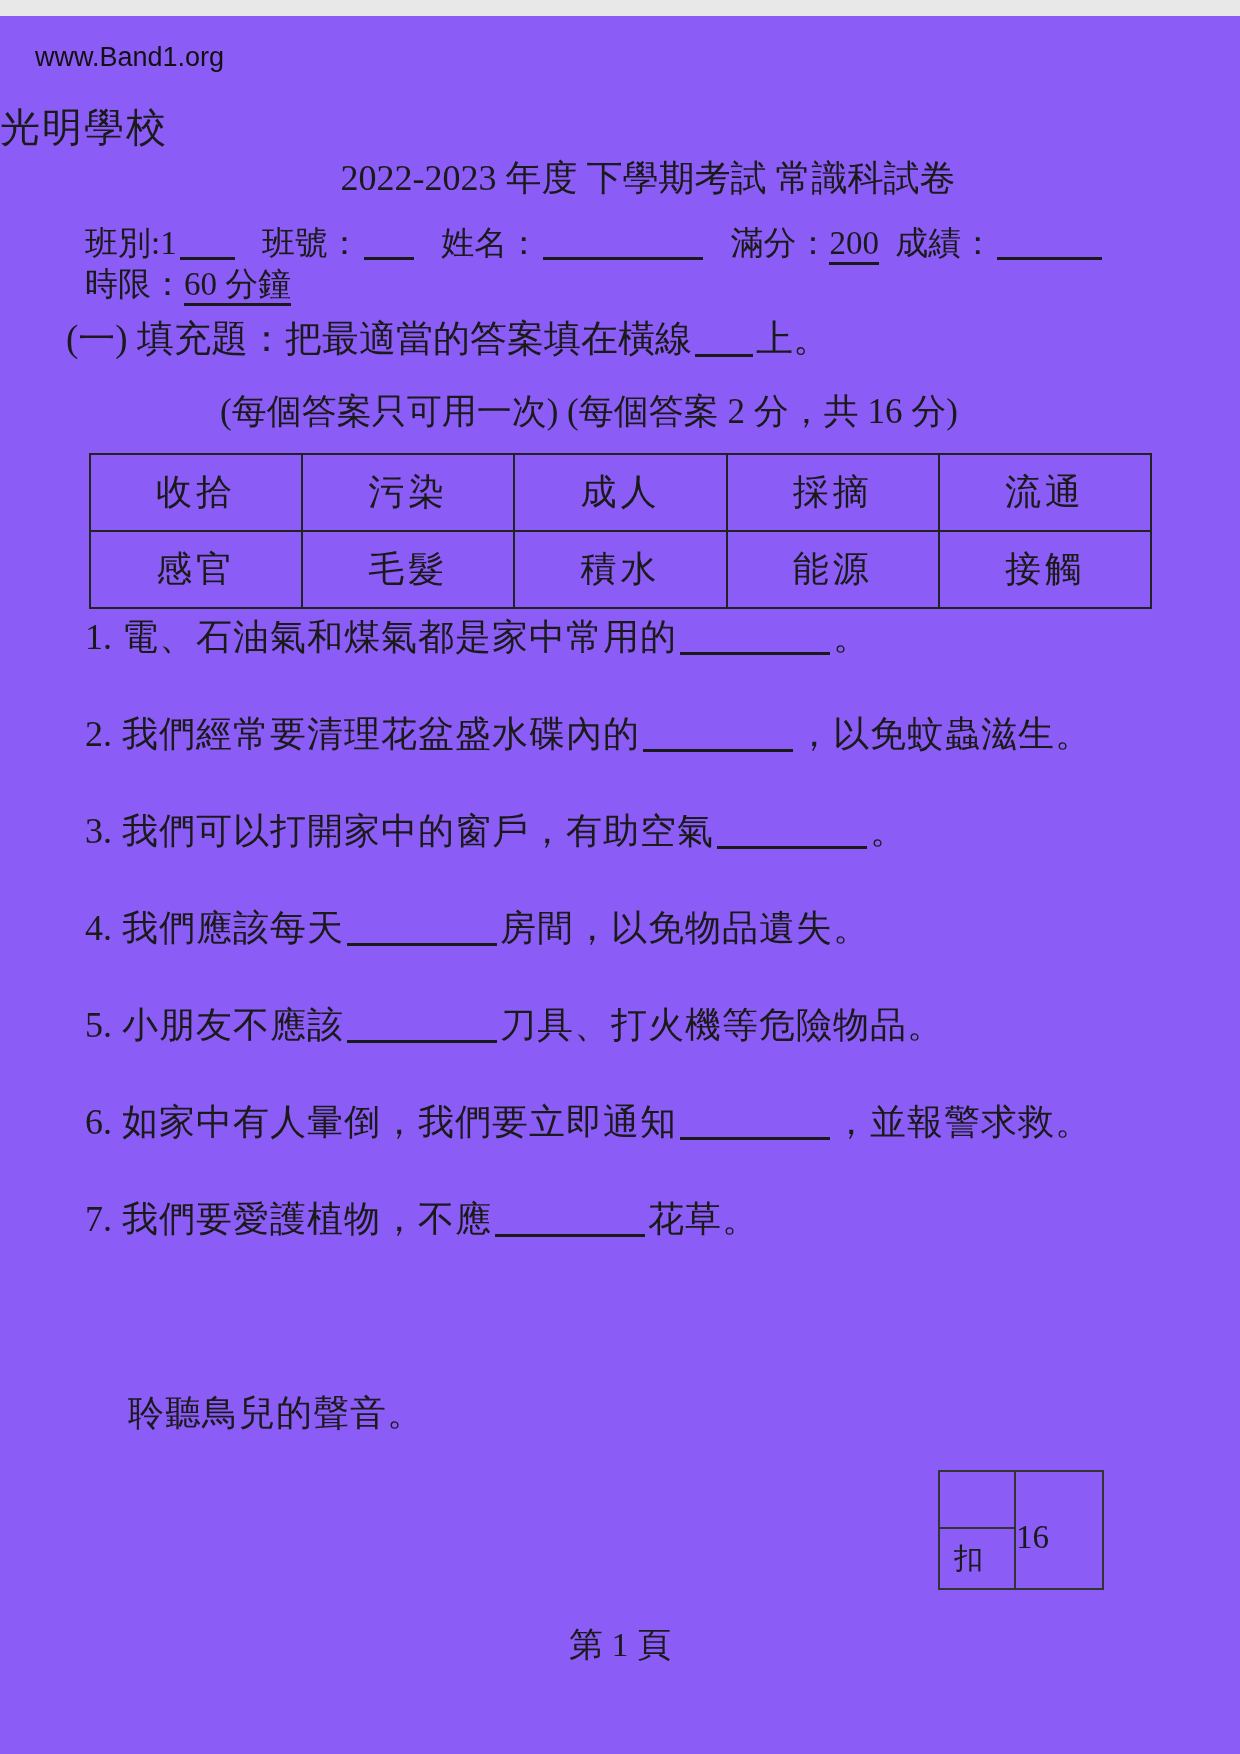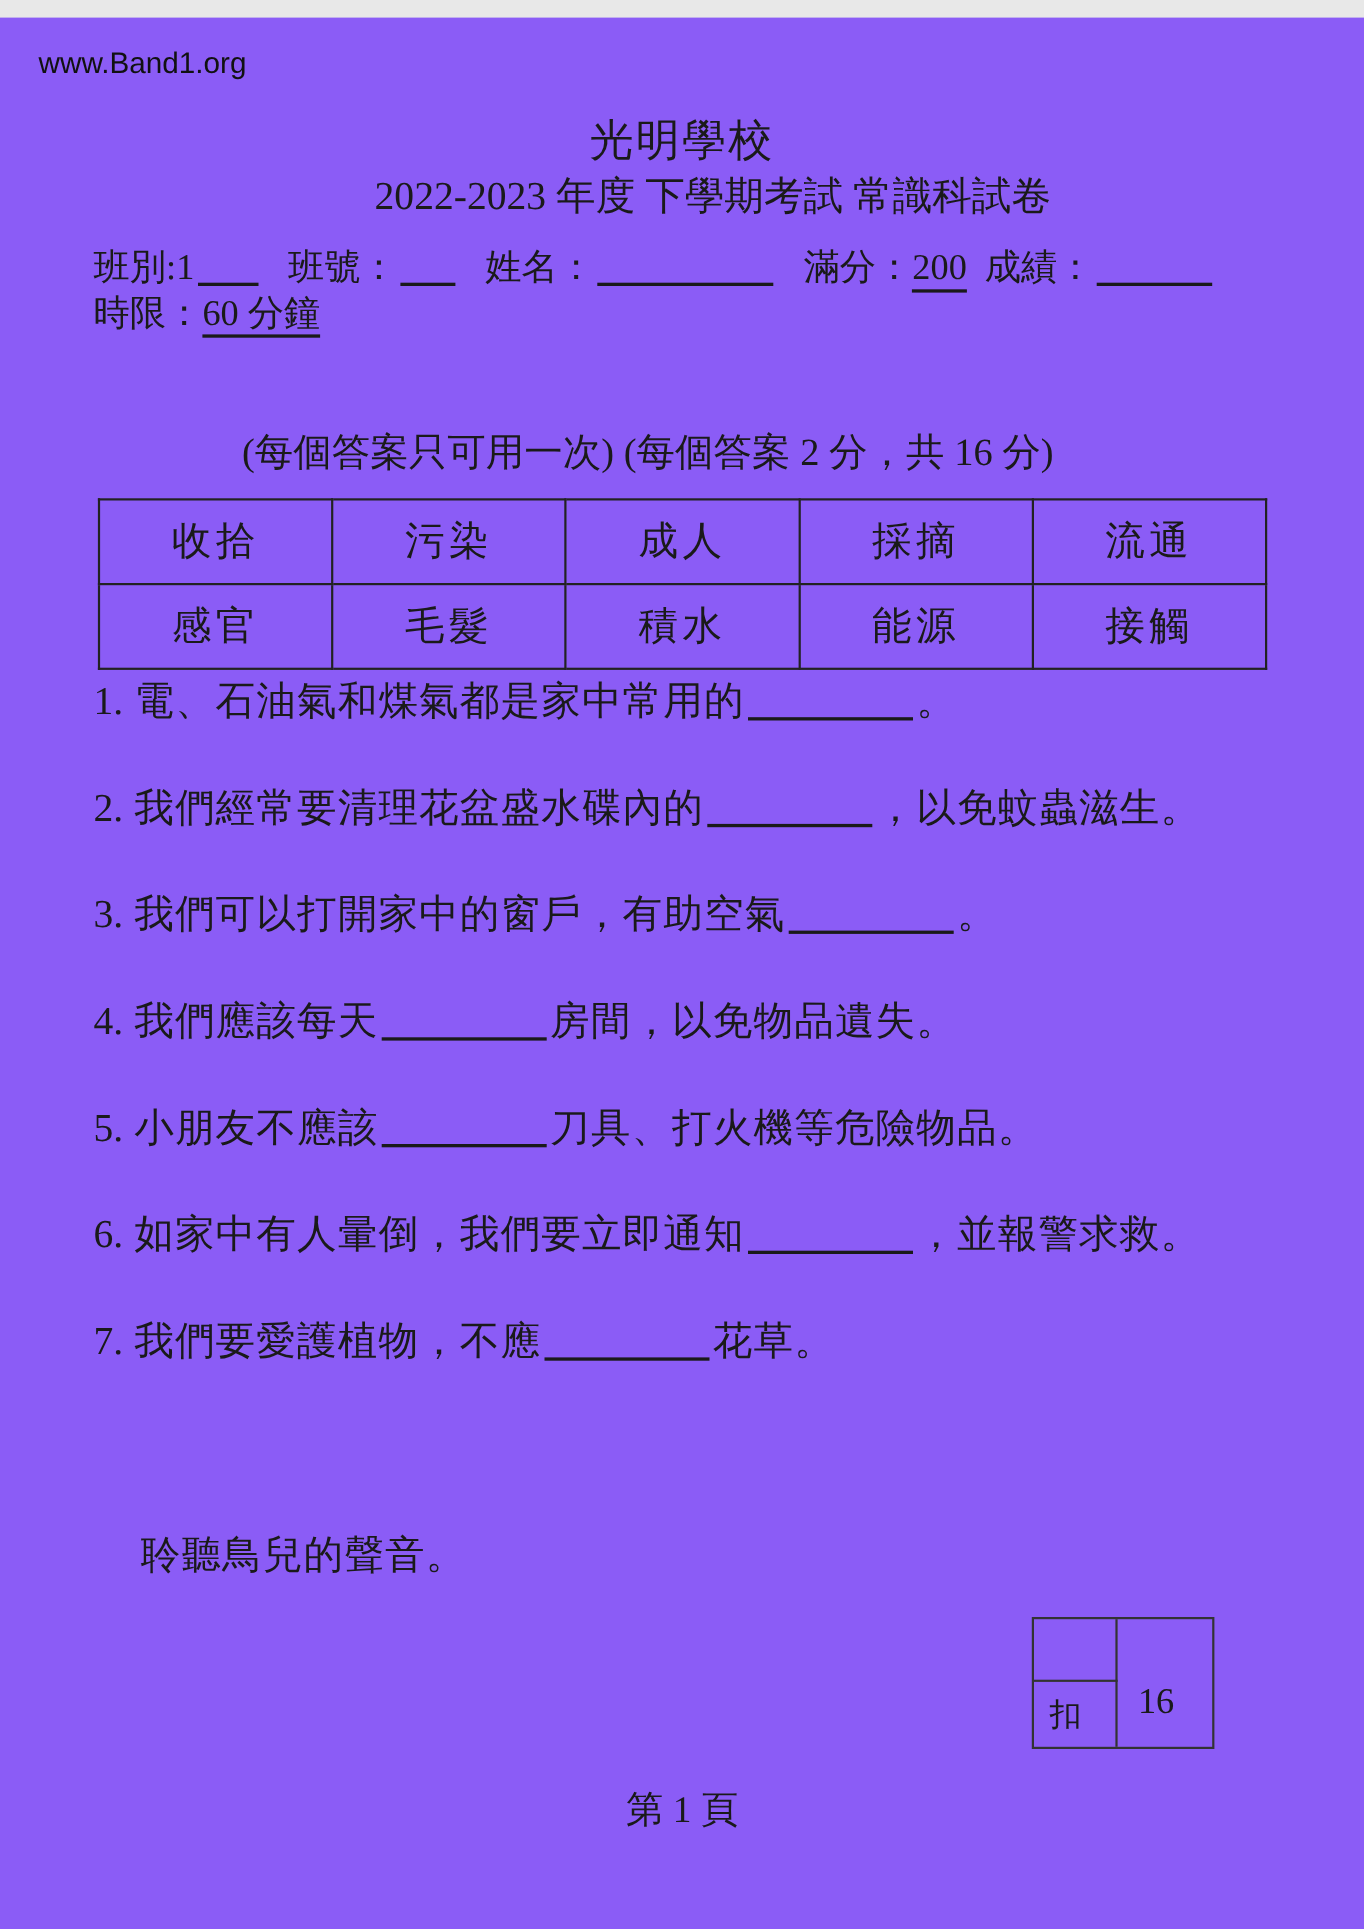--- a/index.html
+++ b/index.html
@@ -12,21 +12,21 @@
     font-family:"Liberation Serif","DejaVu Serif",serif;
     overflow:hidden;
   }
   .watermark {
     position:absolute; left:35px; top:26px;
     font-family:"Liberation Sans","DejaVu Sans",sans-serif;
     font-size:27px; color:#111;
   }
   .title {
     position:absolute; top:84px; left:0; width:100%;
-    text-align:center; font-size:40px; letter-spacing:2px;
+    font-size:40px; letter-spacing:2px;
   }
   .subtitle {
     position:absolute; top:138px; left:0; width:100%;
     text-align:center; font-size:36px;padding-left:28px;
   }
   .info-line {
     position:absolute; left:85px; top:205px;
     font-size:33px; white-space:nowrap;
   }
   .time-line {
@@ -69,22 +69,22 @@
     width:166px; height:120px; box-sizing:border-box;
     border:2px solid #333;
     display:grid;
     grid-template-columns:76px 1fr;
     grid-template-rows:57px 1fr;
   }
   .sb-tl { grid-column:1; grid-row:1; border-right:2px solid #333; border-bottom:2px solid #333; }
   .sb-bl { grid-column:1; grid-row:2; border-right:2px solid #333;
            display:flex; align-items:center; padding-left:14px; font-size:29px; }
   .sb-r  { grid-column:2; grid-row:1 / 3;
-           display:flex; align-items:flex-end; justify-content:center;
-           padding:0 16px 22px 0; font-size:33px;
+           display:flex; align-items:flex-end; justify-content:flex-start;
+           padding:0 16px 32px 0; font-size:33px;
            font-family:"Liberation Serif","DejaVu Serif",serif; }
   .footer {
     position:absolute; top:1606px; left:0; width:100%;
     text-align:center; font-size:34px;
   }
 </style>
 </head>
 <body>
 
 <div class="page">
@@ -99,20 +99,23 @@
     <span class="gap">班號：</span><span class="blank w50"></span>
     <span class="gap">姓名：</span><span class="blank w160"></span>
     <span class="gap">滿分：</span><span class="u">200</span>
     <span class="gap-s">成績：</span><span class="blank w105"></span>
   </div>
 
   <div class="time-line">
     <span>時限：</span><span class="u">60 分鐘</span>
   </div>
 
+  <div class="section-heading">
+    <span>(一) 填充題：把最適當的答案填在橫線</span><span class="blank w58"></span><span>上。</span>
+  </div>
 
   <div class="note-line">(每個答案只可用一次) (每個答案 2 分，共 16 分)</div>
 
   <table class="word-bank">
     <tbody>
         <tr>
       <td>收拾</td>
       <td>污染</td>
       <td>成人</td>
       <td>採摘</td>

